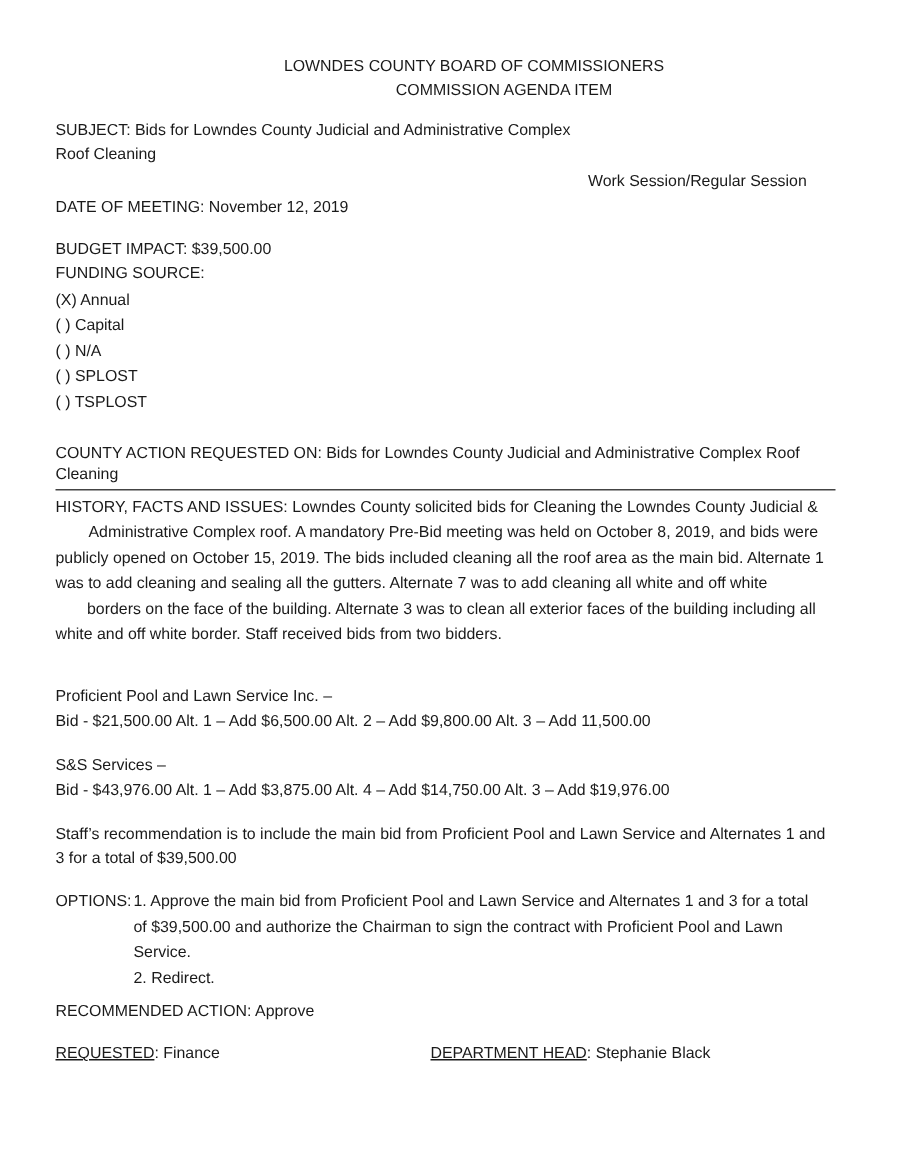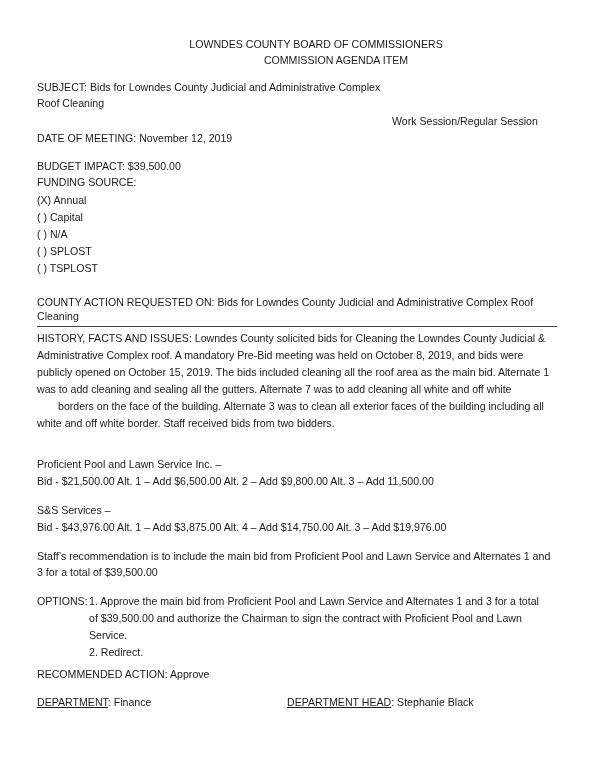--- a/index.html
+++ b/index.html
@@ -33,21 +33,21 @@
   <div class="abs l" style="top:209px;">( ) Capital</div>
   <div class="abs l" style="top:226px;">( ) N/A</div>
   <div class="abs l" style="top:243px;">( ) SPLOST</div>
   <div class="abs l" style="top:260px;">( ) TSPLOST</div>
 
   <div class="abs l" style="top:294px;">COUNTY ACTION REQUESTED ON: Bids for Lowndes County Judicial and Administrative Complex Roof</div>
   <div class="abs l" style="top:308px;">Cleaning</div>
   <div class="hr"></div>
 
   <div class="abs l" style="top:330px;">HISTORY, FACTS AND ISSUES: Lowndes County solicited bids for Cleaning the Lowndes County Judicial &amp;</div>
-  <div class="abs l" style="top:347px;">Administrative Complex roof.  A mandatory Pre-Bid meeting was held on October 8, 2019, and bids were</div>
+  <div class="abs l" style="top:347px;margin-left:22px;">Administrative Complex roof.  A mandatory Pre-Bid meeting was held on October 8, 2019, and bids were</div>
   <div class="abs l" style="top:364px;">publicly opened on October 15, 2019. The bids included cleaning all the roof area as the main bid.  Alternate 1</div>
   <div class="abs l" style="top:381px;">was to add cleaning and sealing all the gutters.  Alternate 7 was to add cleaning all white and off white</div>
   <div class="abs l" style="top:398px;padding-left:21px;">borders on the face of the building.  Alternate 3 was to clean all exterior faces of the building including all</div>
   <div class="abs l" style="top:415px;">white and off white border.  Staff received bids from two bidders.</div>
 
   <div class="abs l" style="top:456px;">Proficient Pool and Lawn Service Inc. –</div>
   <div class="abs l" style="top:473px;">Bid - $21,500.00 Alt. 1 – Add $6,500.00 Alt. 2 – Add $9,800.00 Alt. 3 – Add 11,500.00</div>
   <div class="abs l" style="top:502px;">S&amp;S Services –</div>
   <div class="abs l" style="top:519px;">Bid - $43,976.00 Alt. 1 – Add $3,875.00 Alt. 4 – Add $14,750.00 Alt. 3 – Add $19,976.00</div>
 
@@ -56,18 +56,18 @@
 
   <div class="abs l" style="top:593px;">OPTIONS:</div>
   <div class="abs" style="top:593px; left:89px;">1.  Approve the main bid from Proficient Pool and Lawn Service and Alternates 1 and 3 for a total</div>
   <div class="abs" style="top:610px; left:89px;">of $39,500.00 and authorize the Chairman to sign the contract with Proficient Pool and Lawn</div>
   <div class="abs" style="top:627px; left:89px;">Service.</div>
   <div class="abs" style="top:644px; left:89px;">2.  Redirect.</div>
 
   <div class="abs l" style="top:666px;">RECOMMENDED ACTION: Approve</div>
 
   <div class="abs l" style="top:694px;">
-    <span class="u">DEPARTMENT</span><span>: Finance</span>
+    <span class="u">REQUESTED</span><span>: Finance</span>
   </div>
   <div class="abs" style="top:694px; left:287px;">
     <span class="u">DEPARTMENT HEAD</span><span>: Stephanie Black</span>
   </div>
 </div>
 
 </body></html>

